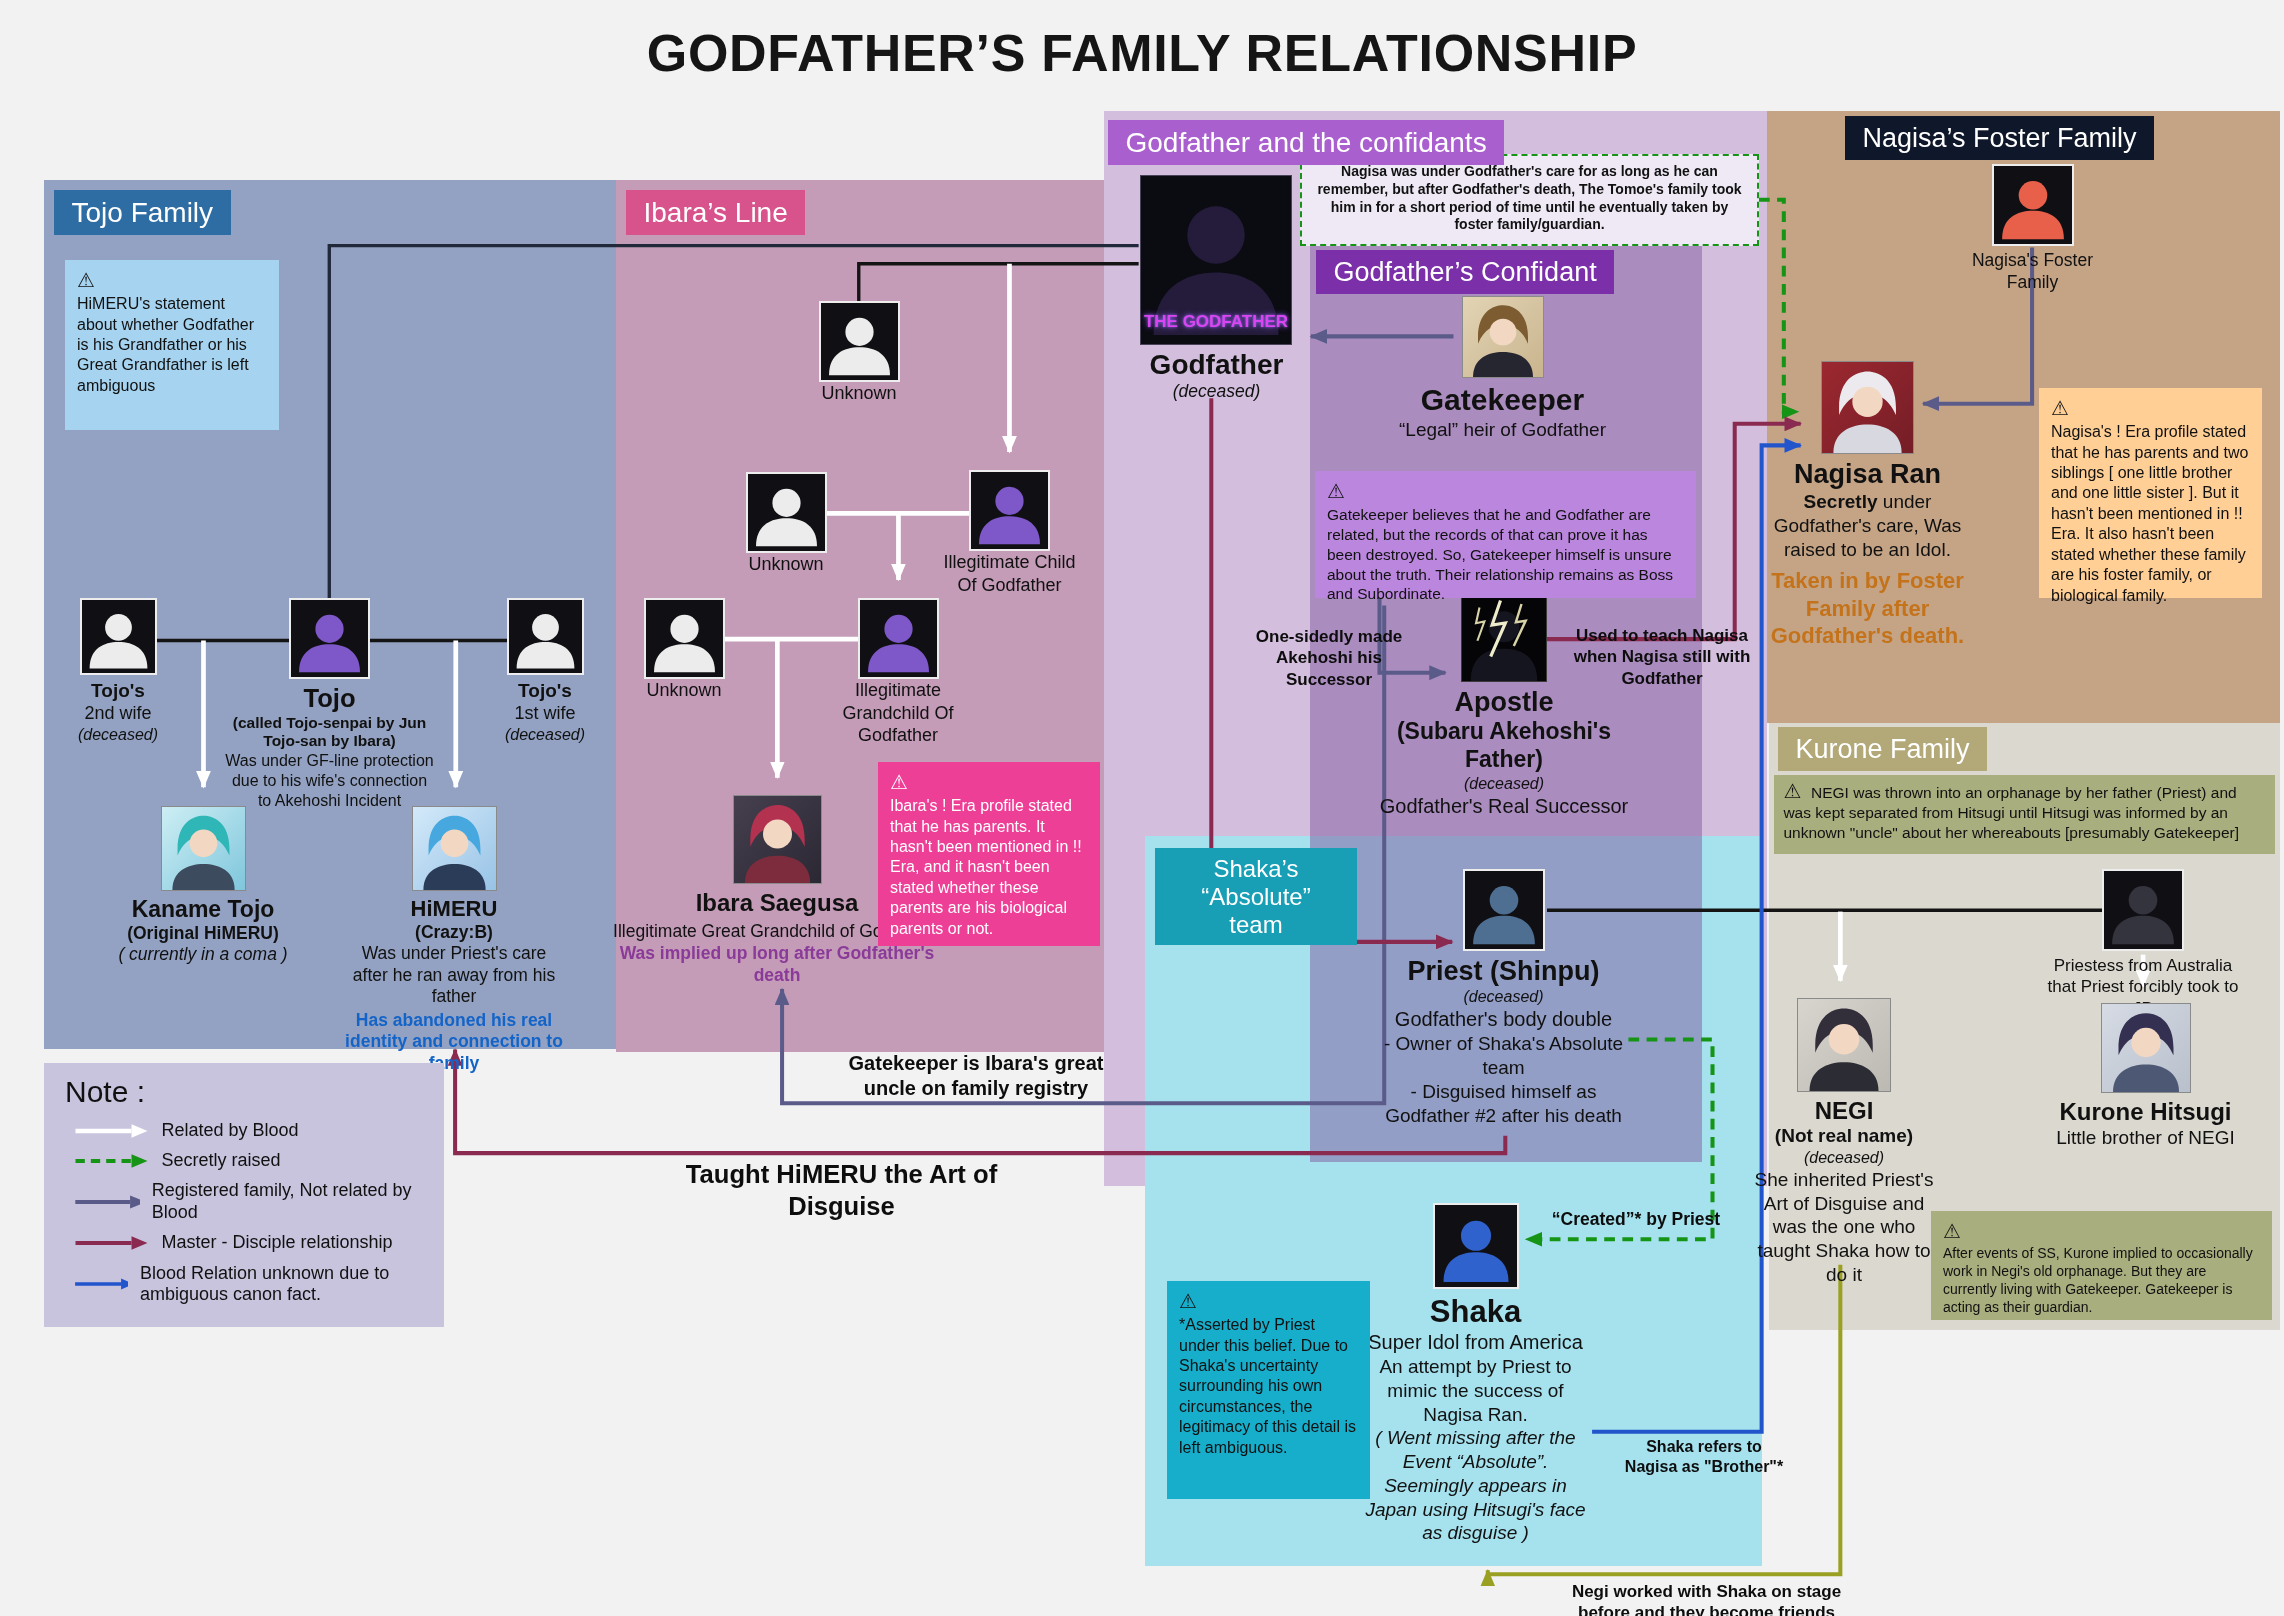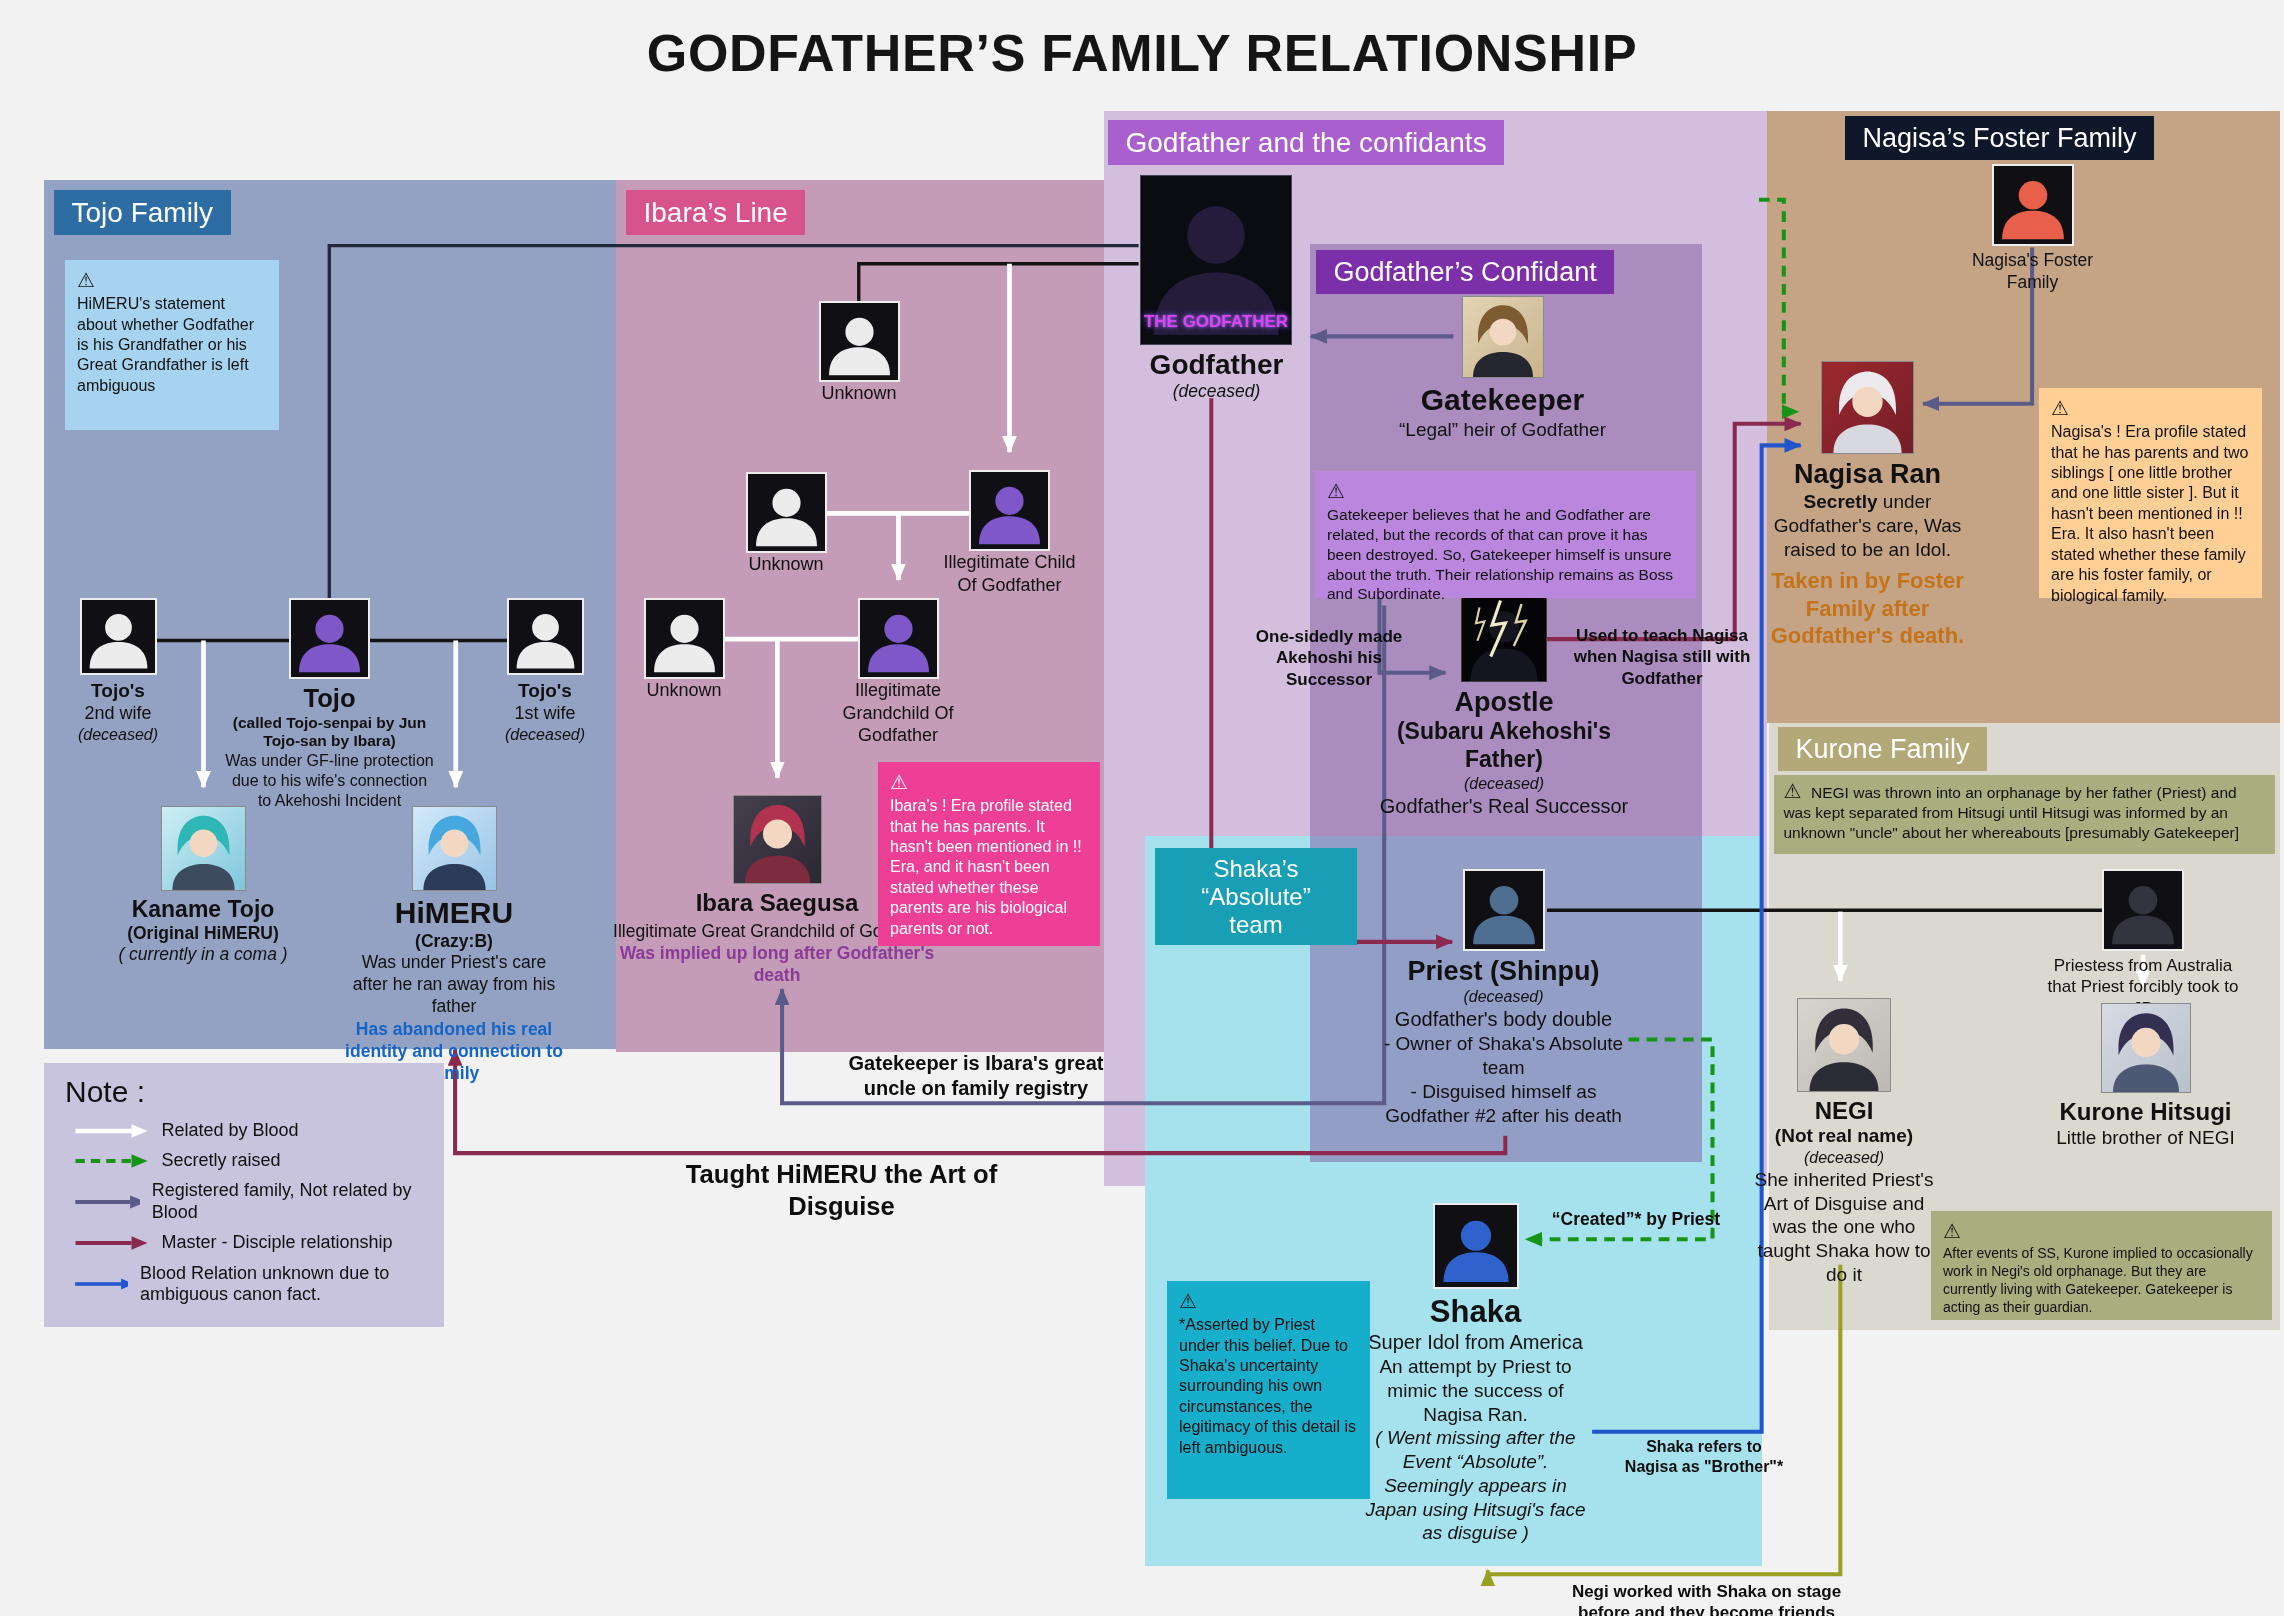--- a/index.html
+++ b/index.html
@@ -129,20 +129,23 @@
   <div class="chip" style="left:1155px;top:848px;background:#189fb5;font-size:24px;white-space:normal;width:202px;text-align:center">Shaka’s “Absolute” team</div>
 
   <div class="note" style="left:65px;top:260px;width:214px;height:170px;background:#a6d3f0">
     <div class="warn">⚠</div>
     <span>HiMERU's statement about whether Godfather is his Grandfather or his Great Grandfather is left ambiguous</span>
   </div>
   <div class="note" style="left:878px;top:762px;width:222px;height:184px;background:#ee3f97;color:#ffffff">
     <div class="warn">⚠</div>
     <span>Ibara's ! Era profile stated that he has parents. It hasn't been mentioned in !! Era, and it hasn't been stated whether these parents are his biological parents or not.</span>
   </div>
+  <div class="note" style="left:1300px;top:154px;width:459px;height:92px;background:#efe9f5;border:2.7px dashed #169416;font-weight:bold;font-size:14px;text-align:center;padding:6.7px 9.4px">
+    <span>Nagisa was under Godfather's care for as long as he can remember, but after Godfather's death, The Tomoe's family took him in for a short period of time until he eventually taken by foster family/guardian.</span>
+  </div>
   <div class="note" style="left:1315px;top:471px;width:381px;height:127px;background:#bb86dd;font-size:15.5px">
     <div class="warn">⚠</div>
     <span>Gatekeeper believes that he and Godfather are related, but the records of that can prove it has been destroyed. So, Gatekeeper himself is unsure about the truth. Their relationship remains as Boss and Subordinate.</span>
   </div>
   <div class="note" style="left:2039px;top:388px;width:223px;height:210px;background:#ffcf96">
     <div class="warn">⚠</div>
     <span>Nagisa's ! Era profile stated that he has parents and two siblings [ one little brother and one little sister ]. But it hasn't been mentioned in !! Era. It also hasn't been stated whether these family are his foster family, or biological family.</span>
   </div>
   <div class="note" style="left:1774px;top:775px;width:501px;height:79px;background:#a9ae7e;font-size:15.5px;padding:5.4px 9.4px">
     <span class="warn" style="display:inline;margin-right:5.4px">⚠</span>
@@ -203,21 +206,21 @@
     <div class="status" style="font-size:17.5px">( currently in a coma )</div>
   </div>
   <div class="node" style="left:343px;top:806px;width:222px">
     <div class="photo ph-himeru" style="width:85px;height:85px">
         <svg viewBox="0 0 24 24">
           <path class="hair" d="M4.5 12 C4.5 4.5 9 2.5 12 2.5 C15 2.5 19.5 4.5 19.5 12 L19.5 14 C17.5 9.5 15 8.5 12 8.5 C9 8.5 6.5 9.5 4.5 14 Z"></path>
           <circle class="face" cx="12" cy="10.5" r="4"></circle>
           <path class="body" d="M3 24 C3 18.5 7.5 16.5 12 16.5 C16.5 16.5 21 18.5 21 24 Z"></path>
         </svg>
       </div>
-    <div class="name" style="font-size:30px">HiMERU</div>
+    <div class="name" style="font-size:22px">HiMERU</div>
     <div class="alias">(Crazy:B)</div>
     <div class="small" style="font-size:17.5px">Was under Priest's care after he ran away from his father</div>
     <div class="hl-blue">Has abandoned his real identity and connection to family</div>
   </div>
 
   <div class="node" style="left:805px;top:301px;width:108px">
     <div class="avatar av-white">
         <svg viewBox="0 0 24 21">
           <circle cx="12" cy="7.5" r="4.4"></circle>
           <path d="M2.5 21 C2.5 14.5 7 12.3 12 12.3 C17 12.3 21.5 14.5 21.5 21 Z"></path>

